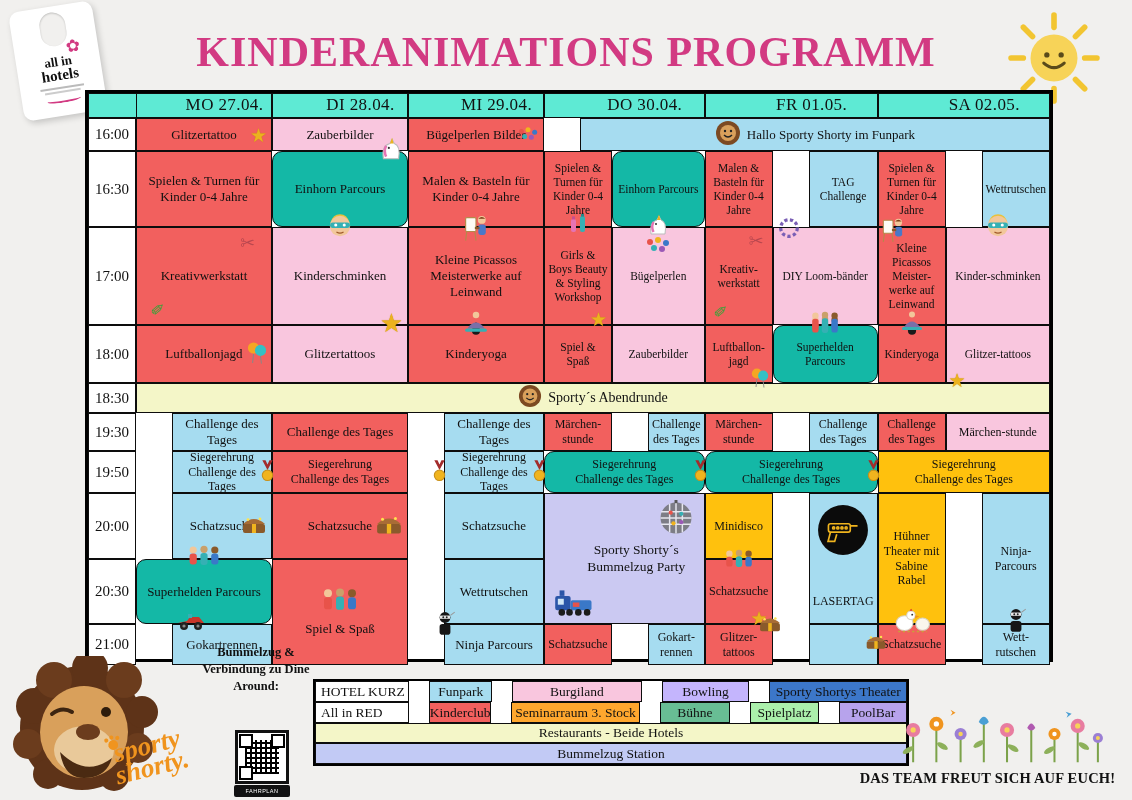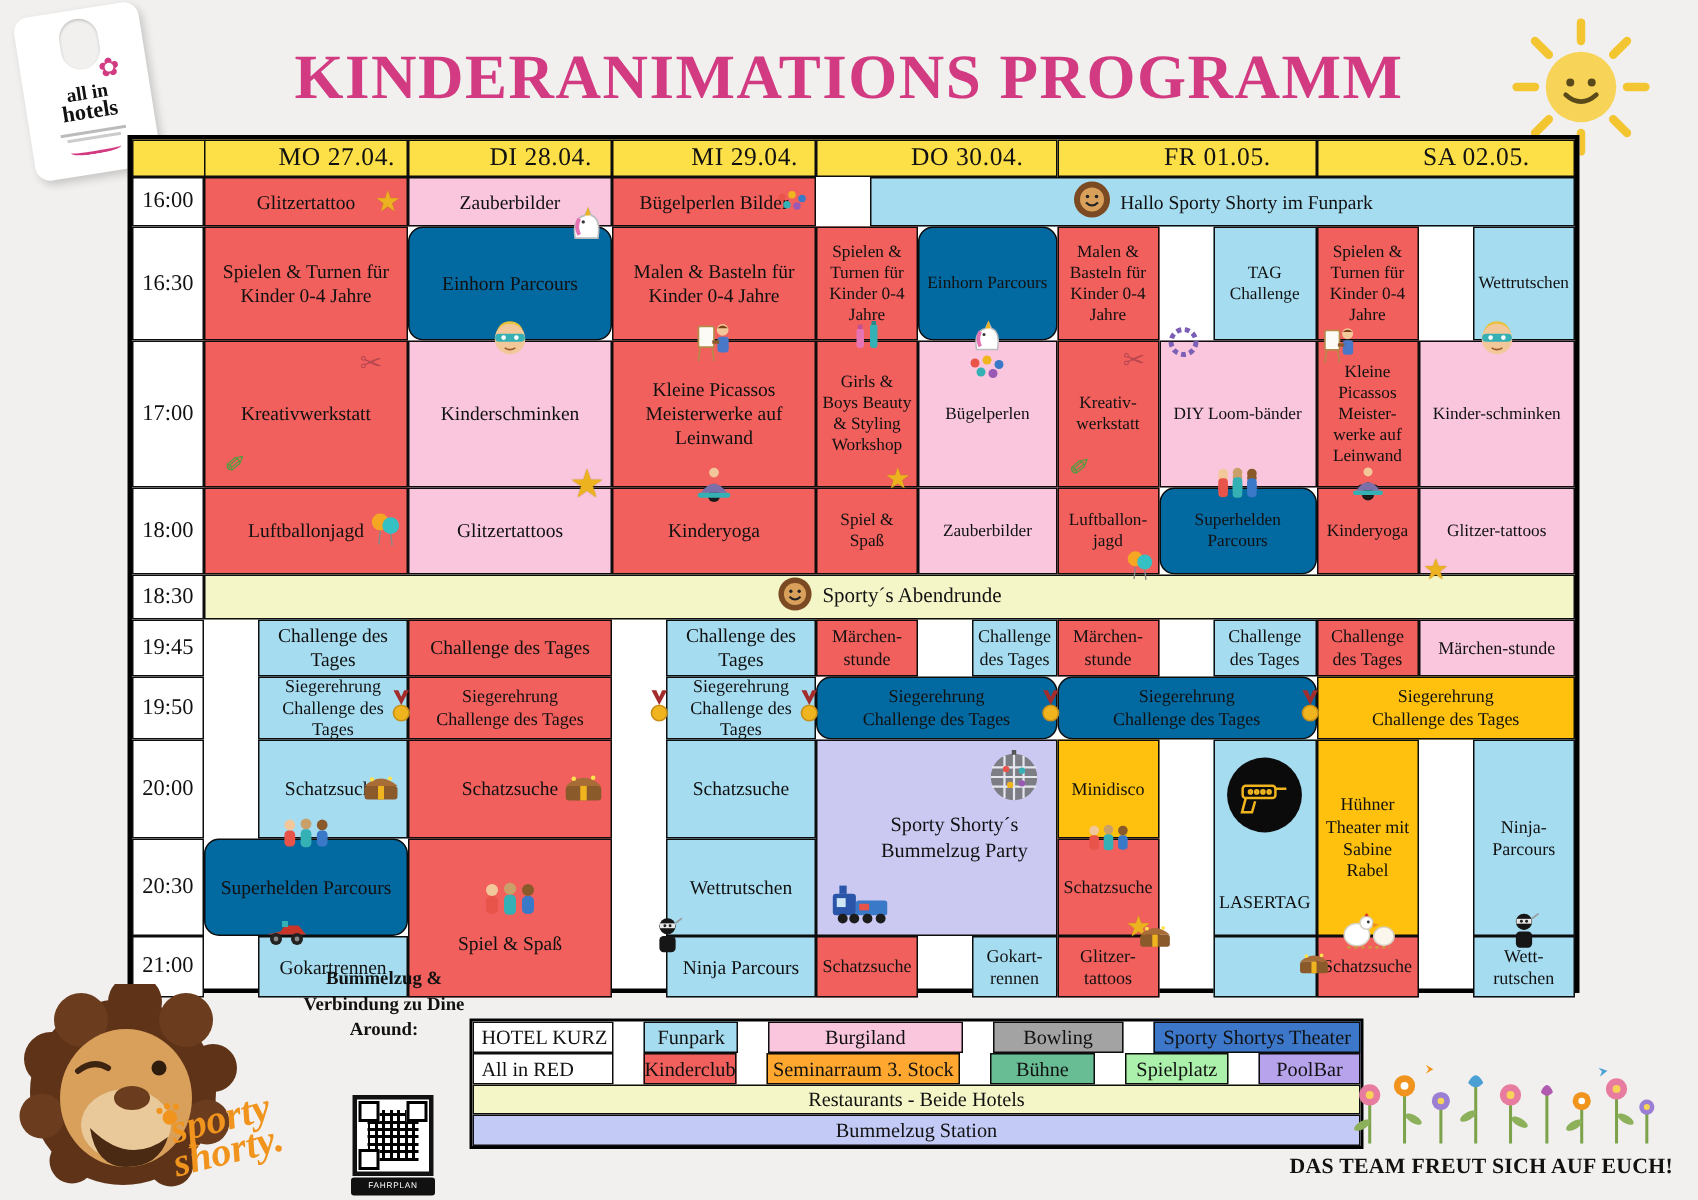--- a/index.html
+++ b/index.html
@@ -24,28 +24,28 @@
     grid-template-columns:48px repeat(12,1fr);
     grid-template-rows:25px 33px 76px 98px 58px 30px 38px 42px 66px 65px 41px;
     border:3px solid #000;background:#fff;
   }
   .cell{
     position:relative;display:flex;align-items:center;justify-content:center;
     text-align:center;border:1px solid #0d0d0d;padding:1px 3px;box-sizing:border-box;
     font-size:13px;line-height:1.22;
   }
   .cell .t{white-space:pre-line;}
-  .hdr{background:#fde047;font-size:17px;letter-spacing:.4px;padding-left:44px;}
+  .hdr{background:#5eead4;font-size:17px;letter-spacing:.4px;padding-left:44px;}
   .time{background:#fff;font-size:15px;}
   .sm{font-size:12px;}
   .xs{font-size:11.5px;}
   .bg-red{background:#F2605E;}
   .bg-pink{background:#F9C6DE;}
   .bg-lb{background:#A6DCF0;margin-left:36px;}
-  .bg-blue{background:#0369a1;border-radius:10px;}
+  .bg-blue{background:#14b8a6;border-radius:10px;}
   .bg-gold{background:#FFC10D;}
   .bg-lav{background:#CBC9F2;padding-left:27px;}
   .bg-cream{background:#F4F6C8;}
 
   
   .ico{position:absolute;z-index:4;line-height:1;pointer-events:none;}   .p-tr2{top:-16px;right:4px;}
   .p-br{bottom:-9px;right:3px;}
   .p-tl{top:-12px;left:3px;}
   .p-tc{top:-15px;left:50%;transform:translateX(-50%);}
   .p-bc{bottom:-13px;left:50%;transform:translateX(-50%);}
@@ -352,21 +352,21 @@
     <div class="cell hdr" style="grid-area:1/6/2/8">MI 29.04.</div>
     <div class="cell hdr" style="grid-area:1/8/2/10">DO 30.04.</div>
     <div class="cell hdr" style="grid-area:1/10/2/12">FR 01.05.</div>
     <div class="cell hdr" style="grid-area:1/12/2/14">SA 02.05.</div>
 
     <div class="cell time" style="grid-area:2/1/3/2">16:00</div>
     <div class="cell time" style="grid-area:3/1/4/2">16:30</div>
     <div class="cell time" style="grid-area:4/1/5/2">17:00</div>
     <div class="cell time" style="grid-area:5/1/6/2">18:00</div>
     <div class="cell time" style="grid-area:6/1/7/2">18:30</div>
-    <div class="cell time" style="grid-area:7/1/8/2">19:45</div>
+    <div class="cell time" style="grid-area:7/1/8/2">19:30</div>
     <div class="cell time" style="grid-area:8/1/9/2">19:50</div>
     <div class="cell time" style="grid-area:9/1/10/2">20:00</div>
     <div class="cell time" style="grid-area:10/1/11/2">20:30</div>
     <div class="cell time" style="grid-area:11/1/12/2">21:00</div>
 
     <div class="cell bg-red" style="grid-area:2/2/3/4">
         <span class="t">Glitzertattoo</span>
         <span class="ico ch-star p-mr">★</span>
       </div>
     <div class="cell bg-pink" style="grid-area:2/4/3/6">
@@ -743,21 +743,21 @@
         <span class="c3"></span>
       </div>
     <div class="qrtab">FAHRPLAN</div>
   </div>
 
   <div class="legend">
     <div class="lrow">
       <div class="lcell lname" style="width:112px;background:#fff">HOTEL KURZ</div>
       <div class="lcell" style="width:75px;background:#A6DCF0">Funpark</div>
       <div class="lcell" style="width:155px;background:#F9C6DE">Burgiland</div>
-      <div class="lcell" style="width:105px;background:#a3a3a3">Bowling</div>
+      <div class="lcell" style="width:105px;background:#c4b5fd">Bowling</div>
       <div class="lcell" style="width:165px;background:#3C77C9">Sporty Shortys Theater</div>
     </div>
     <div class="lrow">
       <div class="lcell lname" style="width:112px;background:#fff">All in RED</div>
       <div class="lcell" style="width:75px;background:#F2605E">Kinderclub</div>
       <div class="lcell" style="width:155px;background:#FFA72E">Seminarraum 3. Stock</div>
       <div class="lcell" style="width:85px;background:#68BD94">Bühne</div>
       <div class="lcell" style="width:83px;background:#ABF0AB">Spielplatz</div>
       <div class="lcell" style="width:82px;background:#B7A3EC">PoolBar</div>
     </div>

